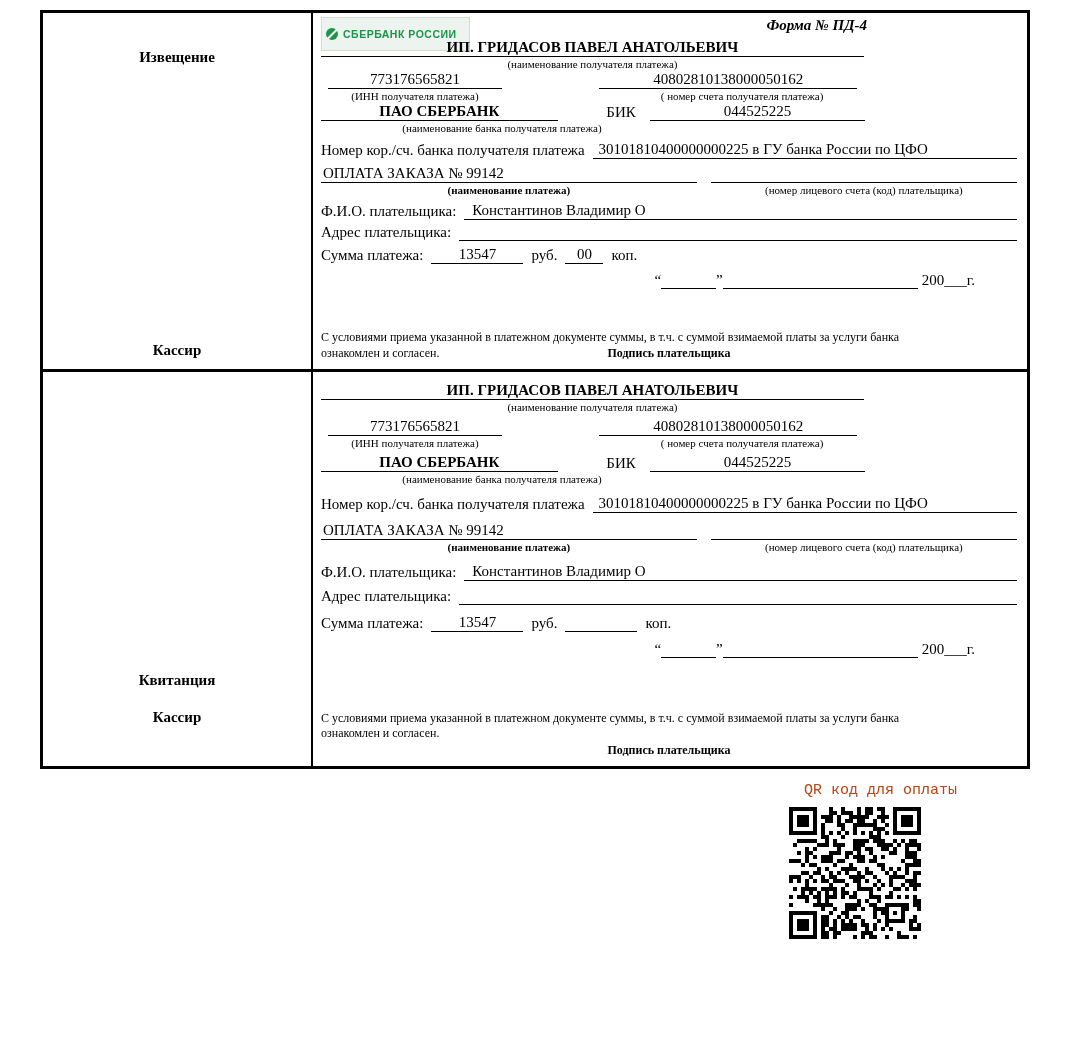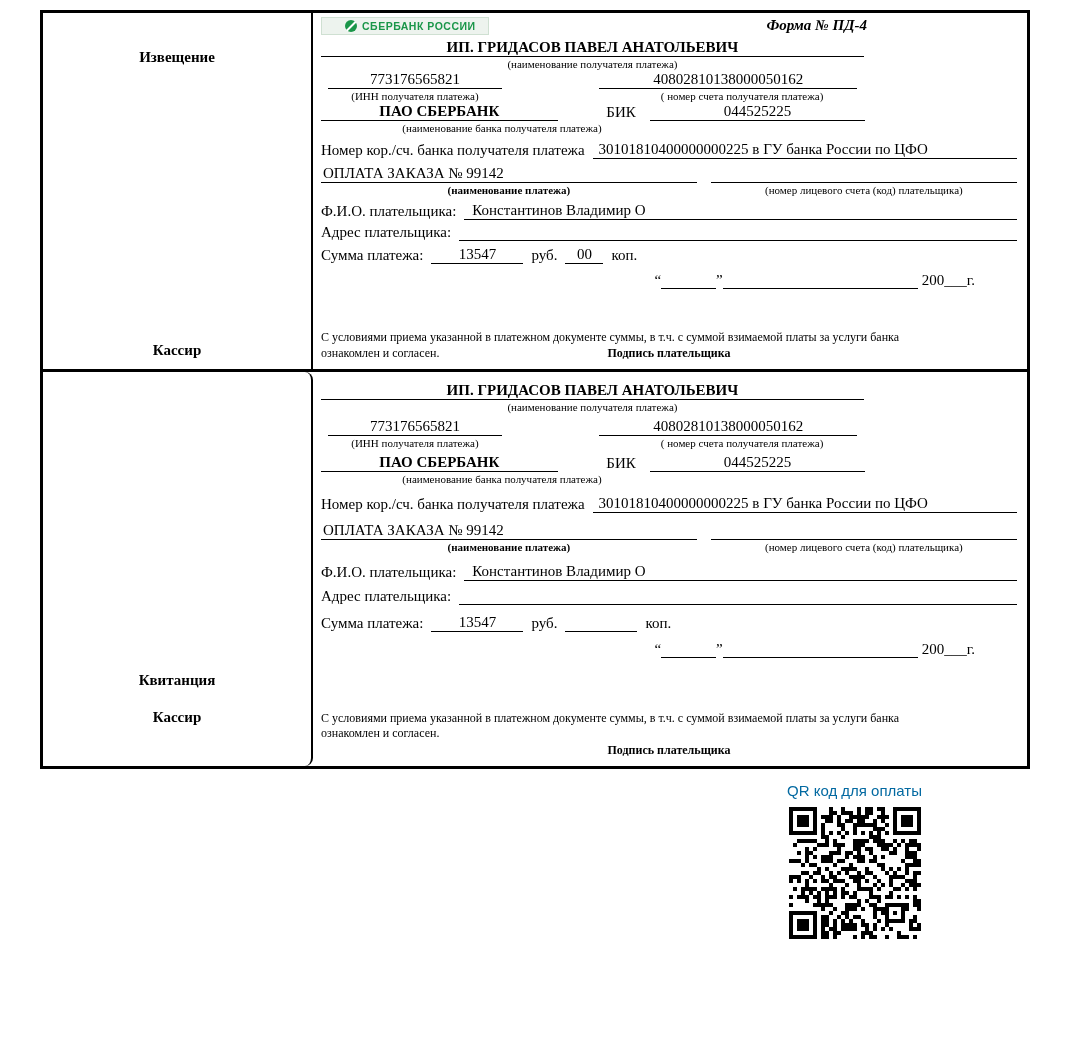--- a/index.html
+++ b/index.html
@@ -14,32 +14,32 @@
   .slip { display:flex; border:3px solid #000; background:#fff; }
   .slip-top { height:362px; }
   .slip-bottom { height:400px; margin-top:-3px; }
 
   .stub {
     width:270px; flex:0 0 270px; border-right:2px solid #000;
     display:flex; flex-direction:column; align-items:center;
     font-weight:bold; font-size:15px;
   }
   .stub-top { justify-content:space-between; padding:36px 0 10px; }
-  .stub-bottom { justify-content:flex-end; gap:20px; padding-bottom:40px;border-radius:8px; }
+  .stub-bottom { justify-content:flex-end; gap:20px; padding-bottom:40px; }
 
   .body { flex:1 1 auto; padding:4px 10px 8px 8px; display:flex; flex-direction:column; font-size:15px; min-width:0; }
   .line { display:flex; align-items:flex-end; }
   .u { border-bottom:1px solid #000; }
   .c { text-align:center; }
   .cap { font-size:11px; text-align:center; line-height:14px; }
   .plain { white-space:nowrap; }
 
   
   .header-row { justify-content:space-between; align-items:flex-start; height:22px; }
-  .bank-logo { display:flex; align-items:center; gap:5px; background:#edf3ee; border:1px solid #cfe0d2; padding:2px 12px 2px 23px; height:18px; }
+  .bank-logo { display:flex; align-items:center; gap:5px; background:#edf3ee; border:1px solid #cfe0d2; padding:2px 12px 2px 4px; height:34px; }
   .logo-mark {
     width:12px; height:12px; border-radius:50%;
     background:linear-gradient(135deg,#1a9649 44%,#ffffff 48%,#ffffff 56%,#1a9649 60%);
     flex:0 0 12px;
   }
   .logo-text { color:#1a9649; font-weight:bold; font-size:10.5px; letter-spacing:.5px; font-family:"Liberation Sans",sans-serif; white-space:nowrap; }
   .form-number { font-weight:bold; font-style:italic; font-size:15px; padding-right:150px; white-space:nowrap; }
 
   .recipient { width:78%; font-weight:bold; text-align:center; }
   .recipient-cap { width:78%; }
@@ -89,21 +89,21 @@
   .slip-bottom .line { margin-top:4px; }
   .slip-bottom .cap-line { margin-top:0; }
   .slip-bottom .corr-line, .slip-bottom .purpose-line,
   .slip-bottom .payer-line, .slip-bottom .amount-line,
   .slip-bottom .date-line { margin-top:9px; }
   .slip-bottom .addr-line { margin-top:7px; }
   .slip-bottom .agreement { margin-top:auto; }
 
   
   .qr-block { position:absolute; left:752px; top:782px; width:205px; text-align:center; }
-  .qr-caption { font-family:Liberation Sans, sans-serif; font-size:15px; color:#0369a1; }
+  .qr-caption { font-family:Liberation Mono, monospace; font-size:15px; color:#c2410c;text-align:right; }
   .qr-svg { margin-top:8px; background:#fff; display:inline-block; }
 </style>
 </head>
 <body>
 
 <div class="page">
   <div class="slips">
 
     <section class="slip slip-top">
       <aside class="stub stub-top">

